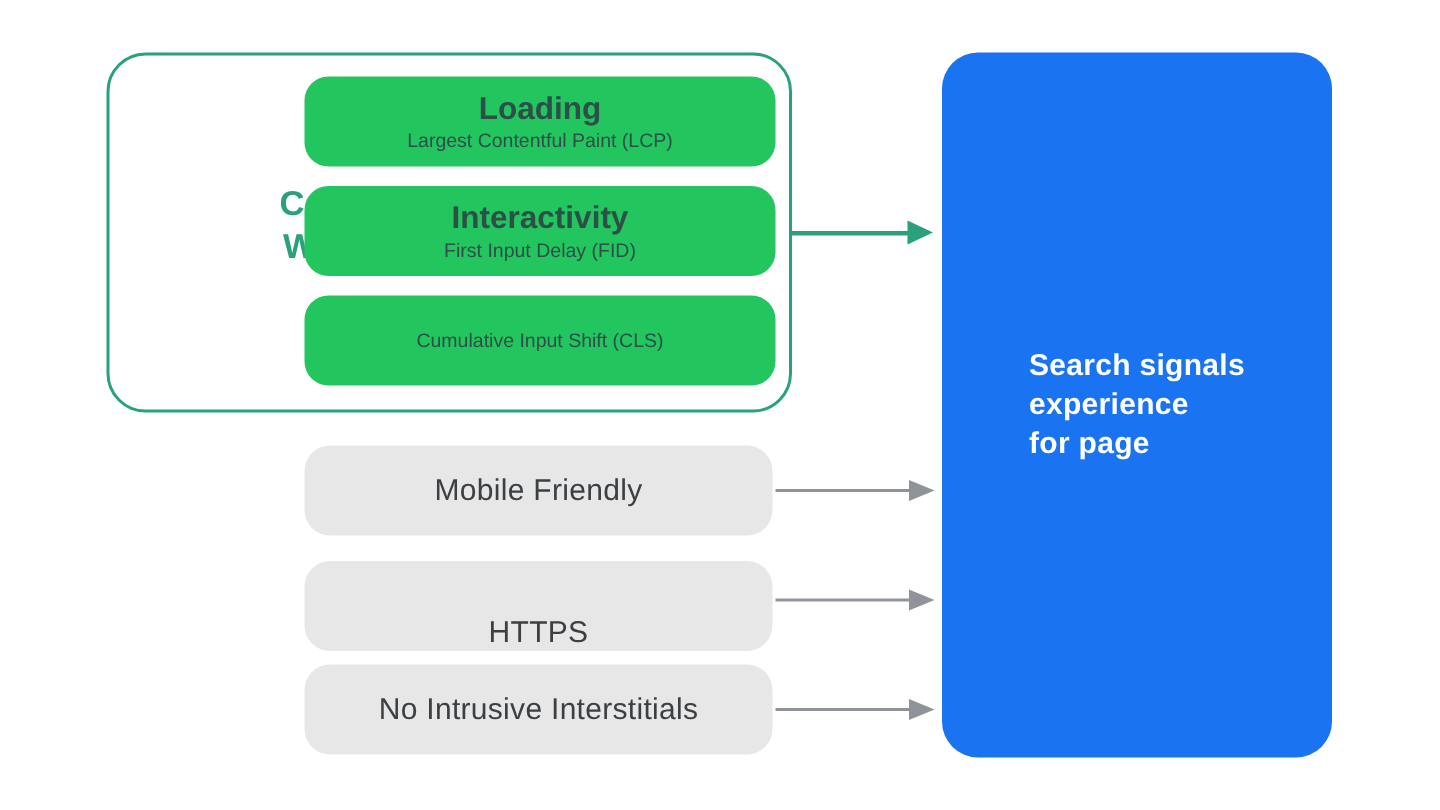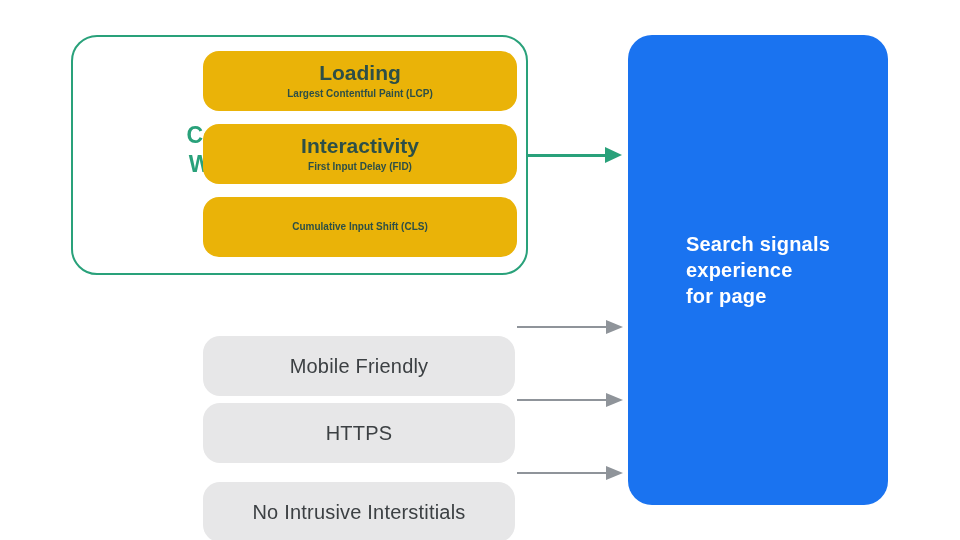--- a/index.html
+++ b/index.html
@@ -39,56 +39,55 @@
   .green-pills {
     position: absolute;
     left: 130px; top: 14px;
     width: 314px;
     display: flex;
     flex-direction: column;
     gap: 13px;
   }
   .gpill {
     width: 314px; height: 60px;
-    background: #eab308;
+    background: #22c55e;
     border-radius: 16px;
     display: flex;
     flex-direction: column;
     align-items: center;
     justify-content: center;
     gap: 1px;
   }
   .gpill-title {
     color: #2D4F47;
     font-size: 21px;
     font-weight: 600;
     line-height: 24px;
   }
   .gpill-sub {
     color: #2D4F47;
-    font-size: 10px;
-    font-weight: bold;
+    font-size: 13px;
+    font-weight: normal;
     line-height: 16px;
   }
 
   
   .spill {
     position: absolute;
     left: 203px;
     width: 312px; height: 60px;
     background: #E7E7E8;
     border-radius: 17px;
     display: flex;
     align-items: center;
     justify-content: center;
     color: #3C4043;
     font-size: 20px;
     font-weight: 500;
     letter-spacing: 0.2px;
-    margin-top: 39px;
   }
 
   
   .arrow { position: absolute; }
   .arrow .line { position: absolute; left: 0; top: 0; }
   .arrow .head {
     position: absolute;
     width: 0; height: 0;
   }
   .arrow-green .line {
@@ -160,21 +159,21 @@
   </div>
 
   <div class="arrow arrow-green" style="left:528px; top:153.5px;">
     <div class="line"></div>
     <div class="head"></div>
   </div>
 
   <div class="spill" style="top:297px;">
     <span>Mobile Friendly</span>
   </div>
-  <div class="spill" style="top:364px;">
+  <div class="spill" style="top:374px;align-items:flex-end;">
     <span>HTTPS</span>
   </div>
   <div class="spill" style="top:443px;">
     <span>No Intrusive Interstitials</span>
   </div>
 
   <div class="arrow arrow-gray" style="left:517px; top:326px;">
     <div class="line"></div>
     <div class="head"></div>
   </div>

